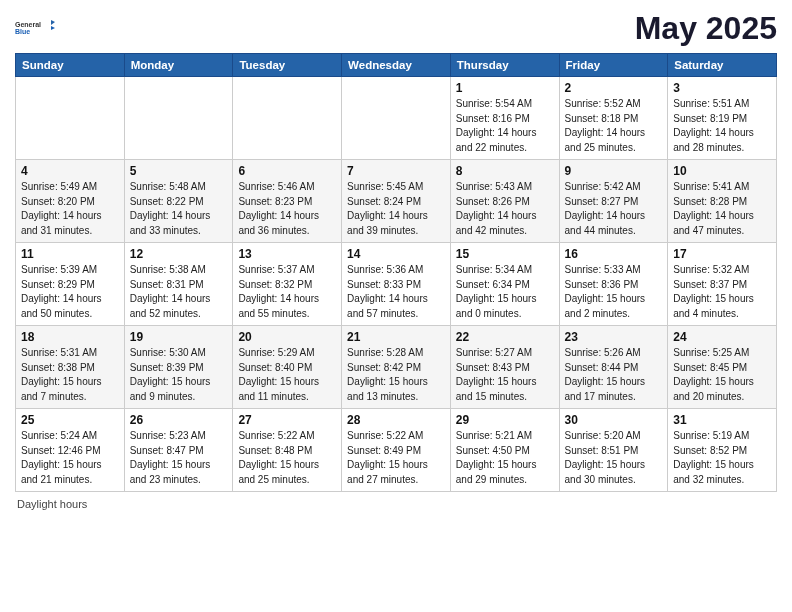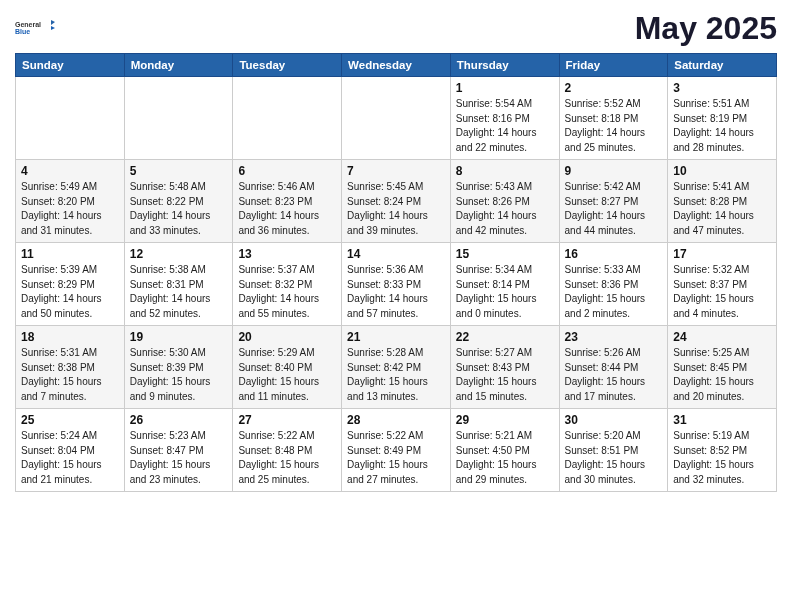--- a/index.html
+++ b/index.html
@@ -224,21 +224,21 @@
           <td>
             <span class="day-number">14</span>
             <div class="day-info">Sunrise: 5:36 AM
 Sunset: 8:33 PM
 Daylight: 14 hours
 and 57 minutes.</div>
           </td>
           <td>
             <span class="day-number">15</span>
             <div class="day-info">Sunrise: 5:34 AM
-Sunset: 8:14 PM
+Sunset: 6:34 PM
 Daylight: 15 hours
 and 0 minutes.</div>
           </td>
           <td>
             <span class="day-number">16</span>
             <div class="day-info">Sunrise: 5:33 AM
 Sunset: 8:36 PM
 Daylight: 15 hours
 and 2 minutes.</div>
           </td>
@@ -298,21 +298,21 @@
             <div class="day-info">Sunrise: 5:25 AM
 Sunset: 8:45 PM
 Daylight: 15 hours
 and 20 minutes.</div>
           </td>
         </tr>
         <tr>
           <td>
             <span class="day-number">25</span>
             <div class="day-info">Sunrise: 5:24 AM
-Sunset: 8:04 PM
+Sunset: 12:46 PM
 Daylight: 15 hours
 and 21 minutes.</div>
           </td>
           <td>
             <span class="day-number">26</span>
             <div class="day-info">Sunrise: 5:23 AM
 Sunset: 8:47 PM
 Daylight: 15 hours
 and 23 minutes.</div>
           </td>
@@ -348,13 +348,16 @@
             <span class="day-number">31</span>
             <div class="day-info">Sunrise: 5:19 AM
 Sunset: 8:52 PM
 Daylight: 15 hours
 and 32 minutes.</div>
           </td>
         </tr>
       </tbody>
   </table>
 
+  <div class="footer">
+    <span>Daylight hours</span>
+  </div>
 </div>
 
 </body></html>

